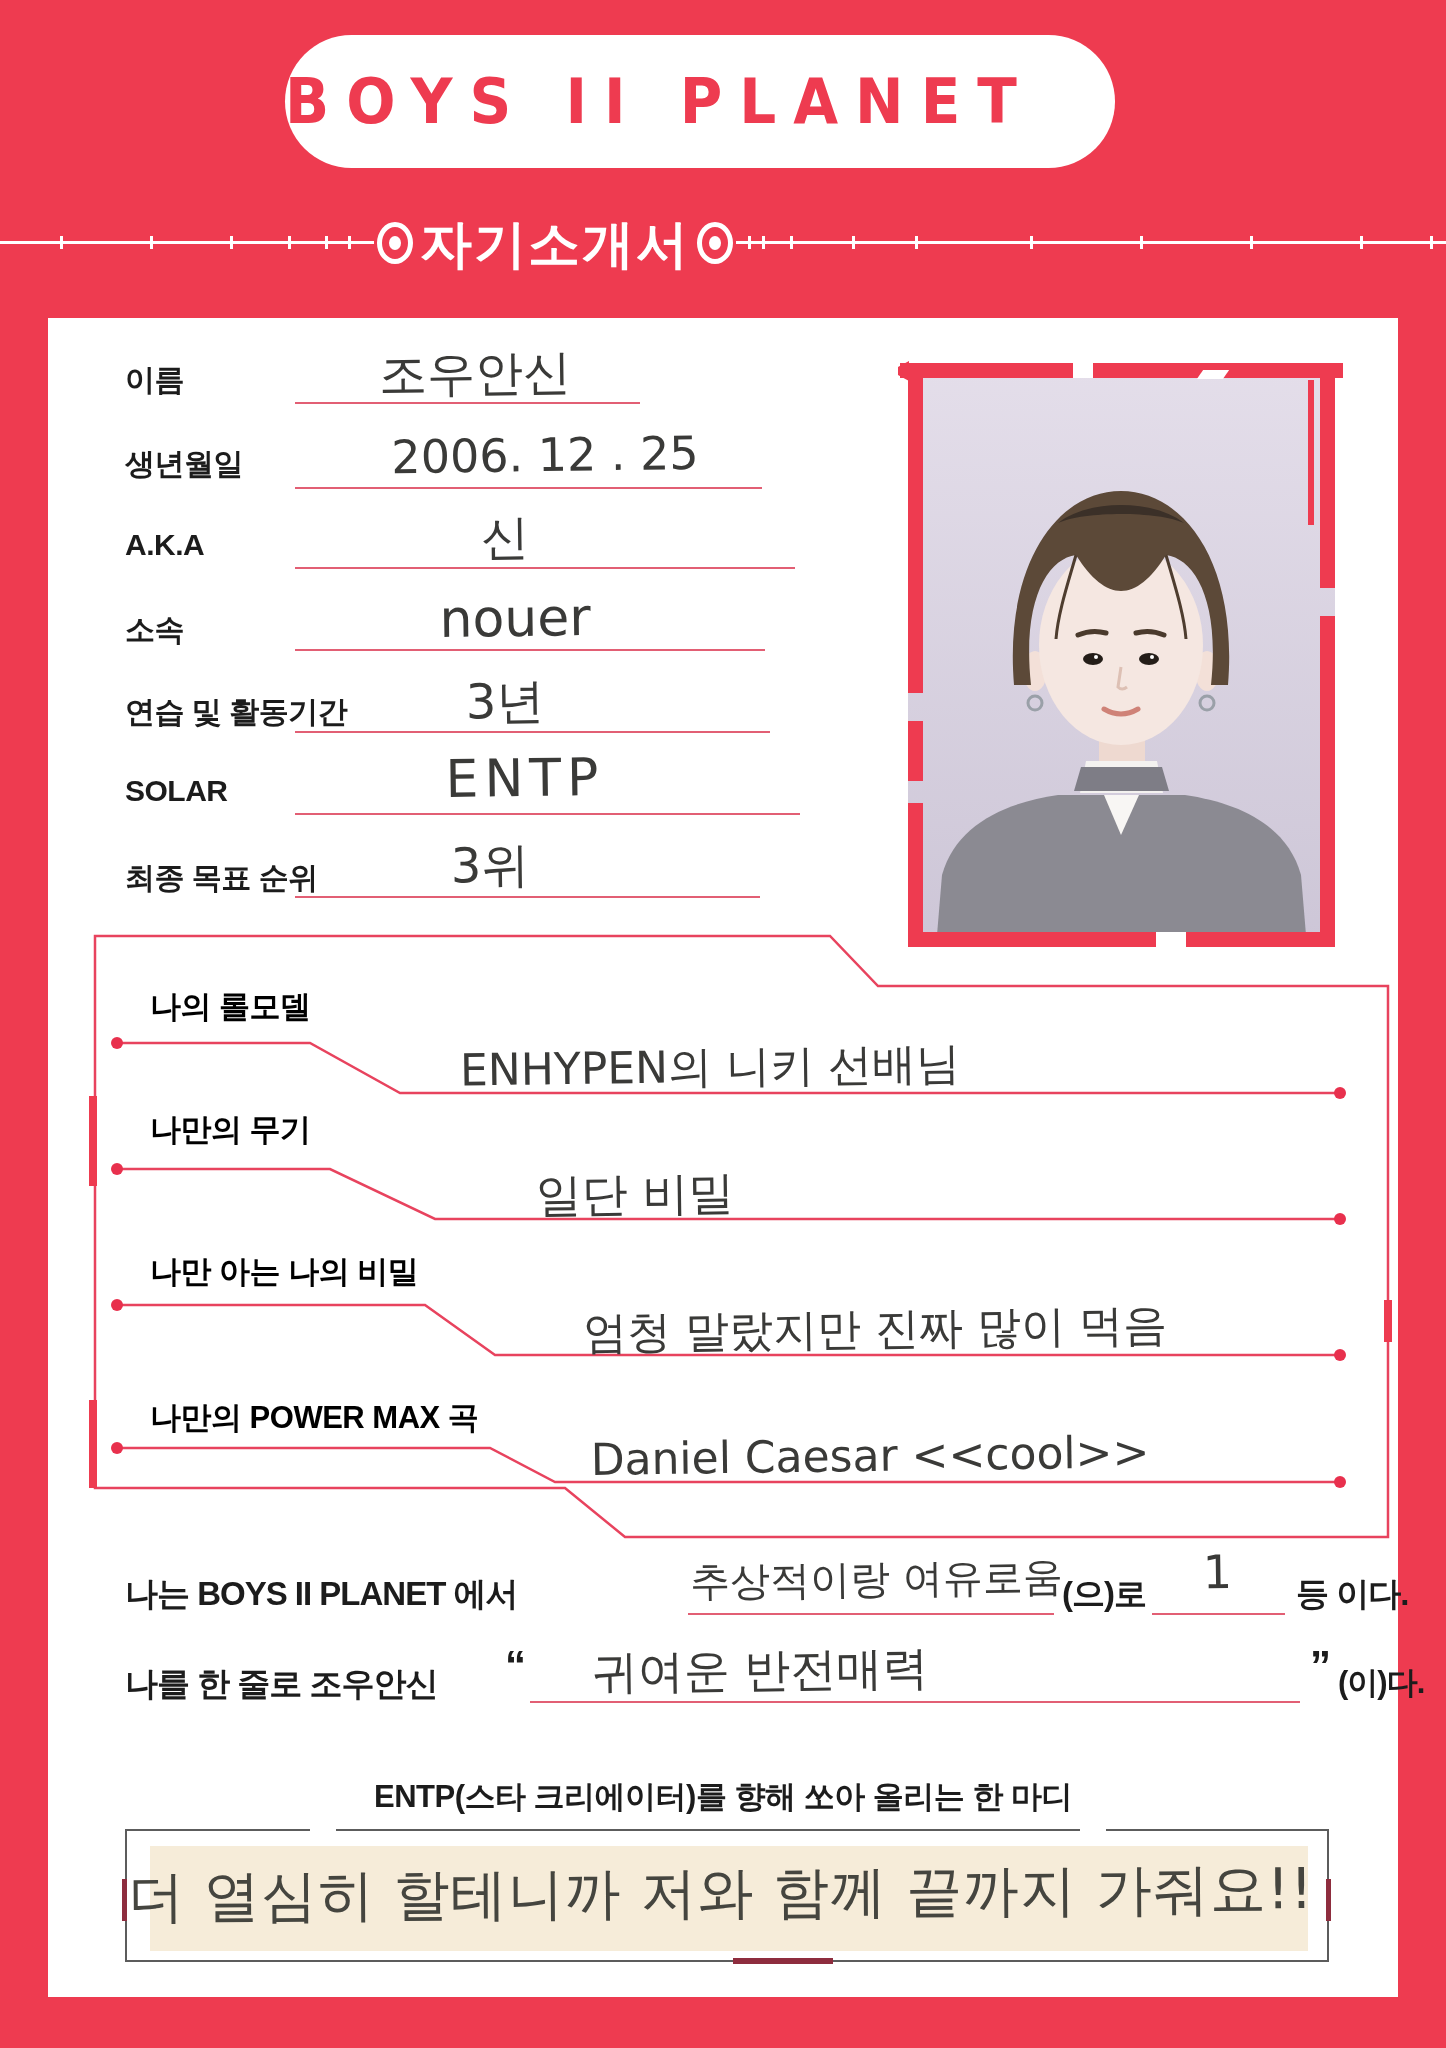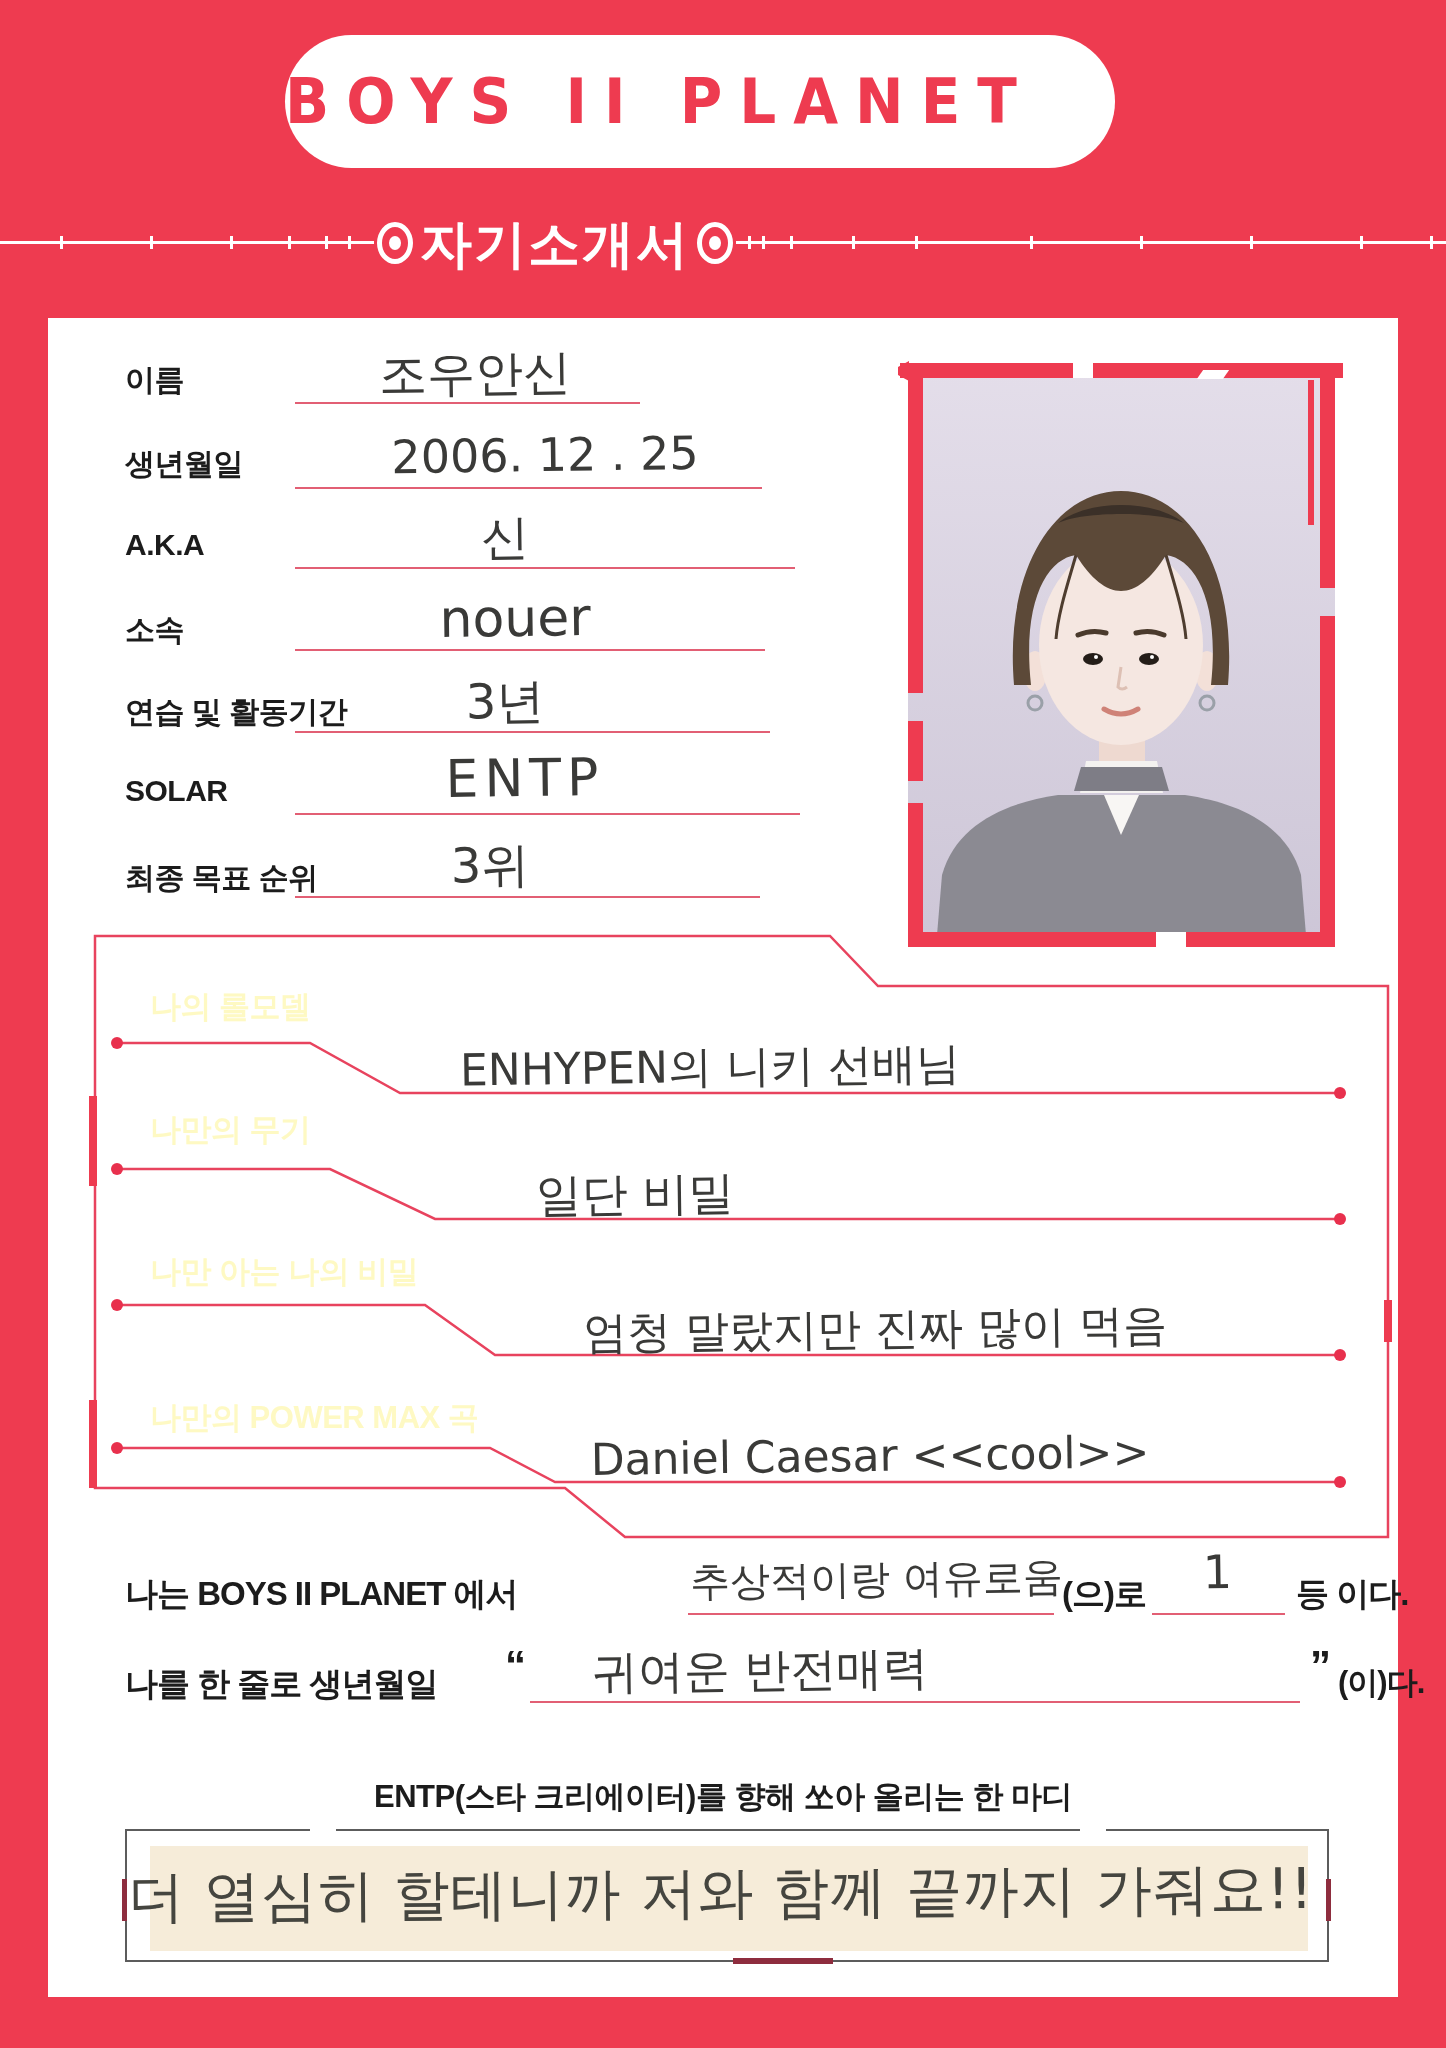--- a/index.html
+++ b/index.html
@@ -27,21 +27,21 @@
   .photo{position:absolute;left:908px;top:363px;width:427px;height:584px;}
   .photo svg{position:absolute;left:0;top:0;}
   .fr{position:absolute;background:#ee3b50;}
   .frgap{position:absolute;background:#ffffff;}
   .nub{position:absolute;left:-10px;top:-2px;width:11px;height:20px;background:#ee3b50;clip-path:polygon(100% 0,100% 100%,0 70%,0 30%);}
   .notch{position:absolute;left:292px;top:7px;width:26px;height:9px;background:#ffffff;transform:skewX(-35deg);}
 
   
   .overlay{position:absolute;left:0;top:0;width:1446px;height:2048px;pointer-events:none;}
 
-  .qlbl{position:absolute;font-weight:bold;font-size:31px;color:#fef9c3;white-space:nowrap;letter-spacing:-0.5px;}
+  .qlbl{position:absolute;font-weight:bold;font-size:31px;color:#000000;white-space:nowrap;letter-spacing:-0.5px;}
 
   
   .stext{position:absolute;font-weight:bold;font-size:33px;color:#1c1c1c;white-space:nowrap;letter-spacing:-1px;}
   .quote{position:absolute;font-weight:bold;font-size:42px;color:#1c1c1c;}
 
   
   .solar-label{position:absolute;left:48px;top:1776px;width:1350px;text-align:center;font-weight:bold;font-size:31px;color:#1c1c1c;letter-spacing:-0.5px;}
   .solar-box{position:absolute;left:125px;top:1829px;width:1204px;height:133px;border:2px solid #5c5c5c;box-sizing:border-box;}
   .mdash{position:absolute;background:#8e2d3e;}
   .wgap{position:absolute;background:#ffffff;}
@@ -205,21 +205,21 @@
   <div class="hand" style="left:560px;top:1430px;width:620px;font-size:44px;">Daniel Caesar &lt;&lt;cool&gt;&gt;</div>
 
   <div class="stext" style="left:125px;top:1572px;">나는 BOYS II PLANET 에서</div>
   <div class="hand" style="left:690px;top:1552px;width:360px;font-size:40px;">추상적이랑 여유로움</div>
   <div class="uline" style="left:688px;top:1613px;width:366px;"></div>
   <div class="stext" style="left:1062px;top:1572px;">(으)로</div>
   <div class="hand" style="left:1150px;top:1545px;width:135px;font-size:46px;">1</div>
   <div class="uline" style="left:1152px;top:1613px;width:133px;"></div>
   <div class="stext" style="left:1296px;top:1572px;">등 이다.</div>
 
-  <div class="stext" style="left:125px;top:1662px;">나를 한 줄로 생년월일</div>
+  <div class="stext" style="left:125px;top:1662px;">나를 한 줄로 조우안신</div>
   <div class="quote" style="left:505px;top:1642px;">“</div>
   <div class="hand" style="left:540px;top:1640px;width:440px;font-size:46px;">귀여운 반전매력</div>
   <div class="uline" style="left:530px;top:1701px;width:770px;"></div>
   <div class="quote" style="left:1310px;top:1642px;">”</div>
   <div class="stext" style="left:1338px;top:1662px;font-size:31px;">(이)다.</div>
 
   <div class="solar-label">ENTP(스타 크리에이터)를 향해 쏘아 올리는 한 마디</div>
   <div class="solar-box"></div>
   <div class="wgap" style="left:310px;top:1828px;width:26px;height:4px;"></div>
   <div class="wgap" style="left:1080px;top:1828px;width:26px;height:4px;"></div>

